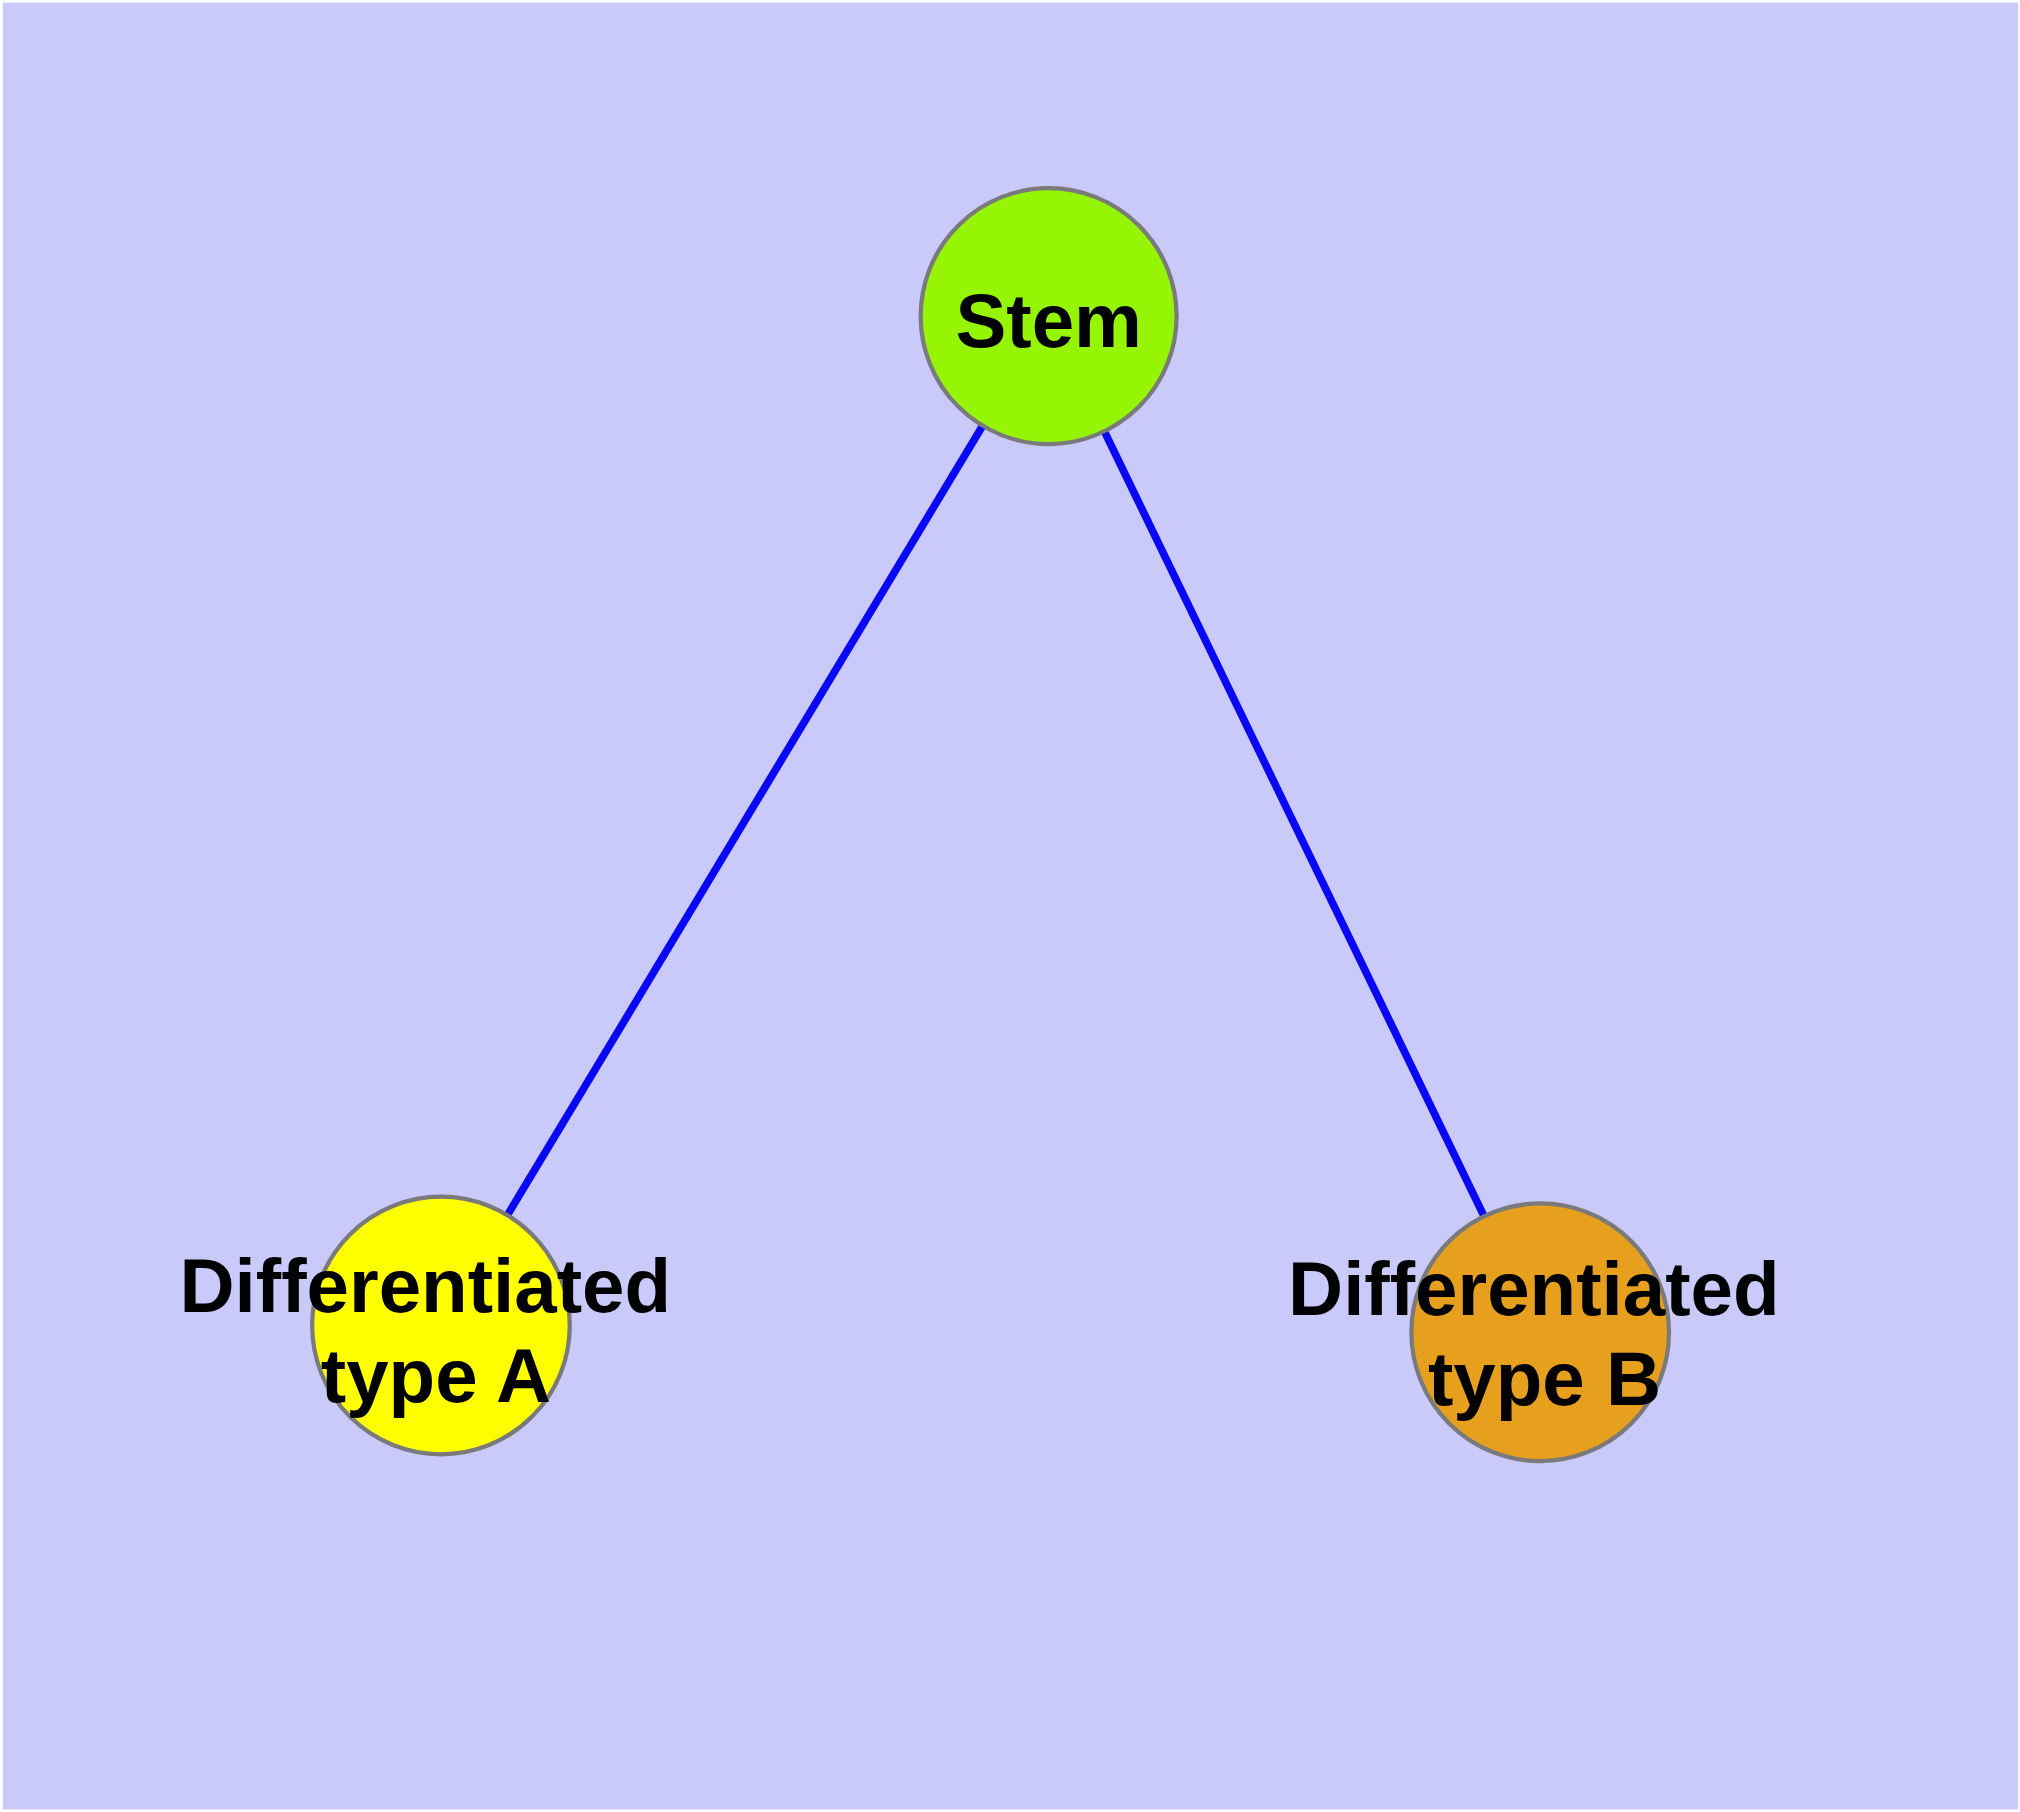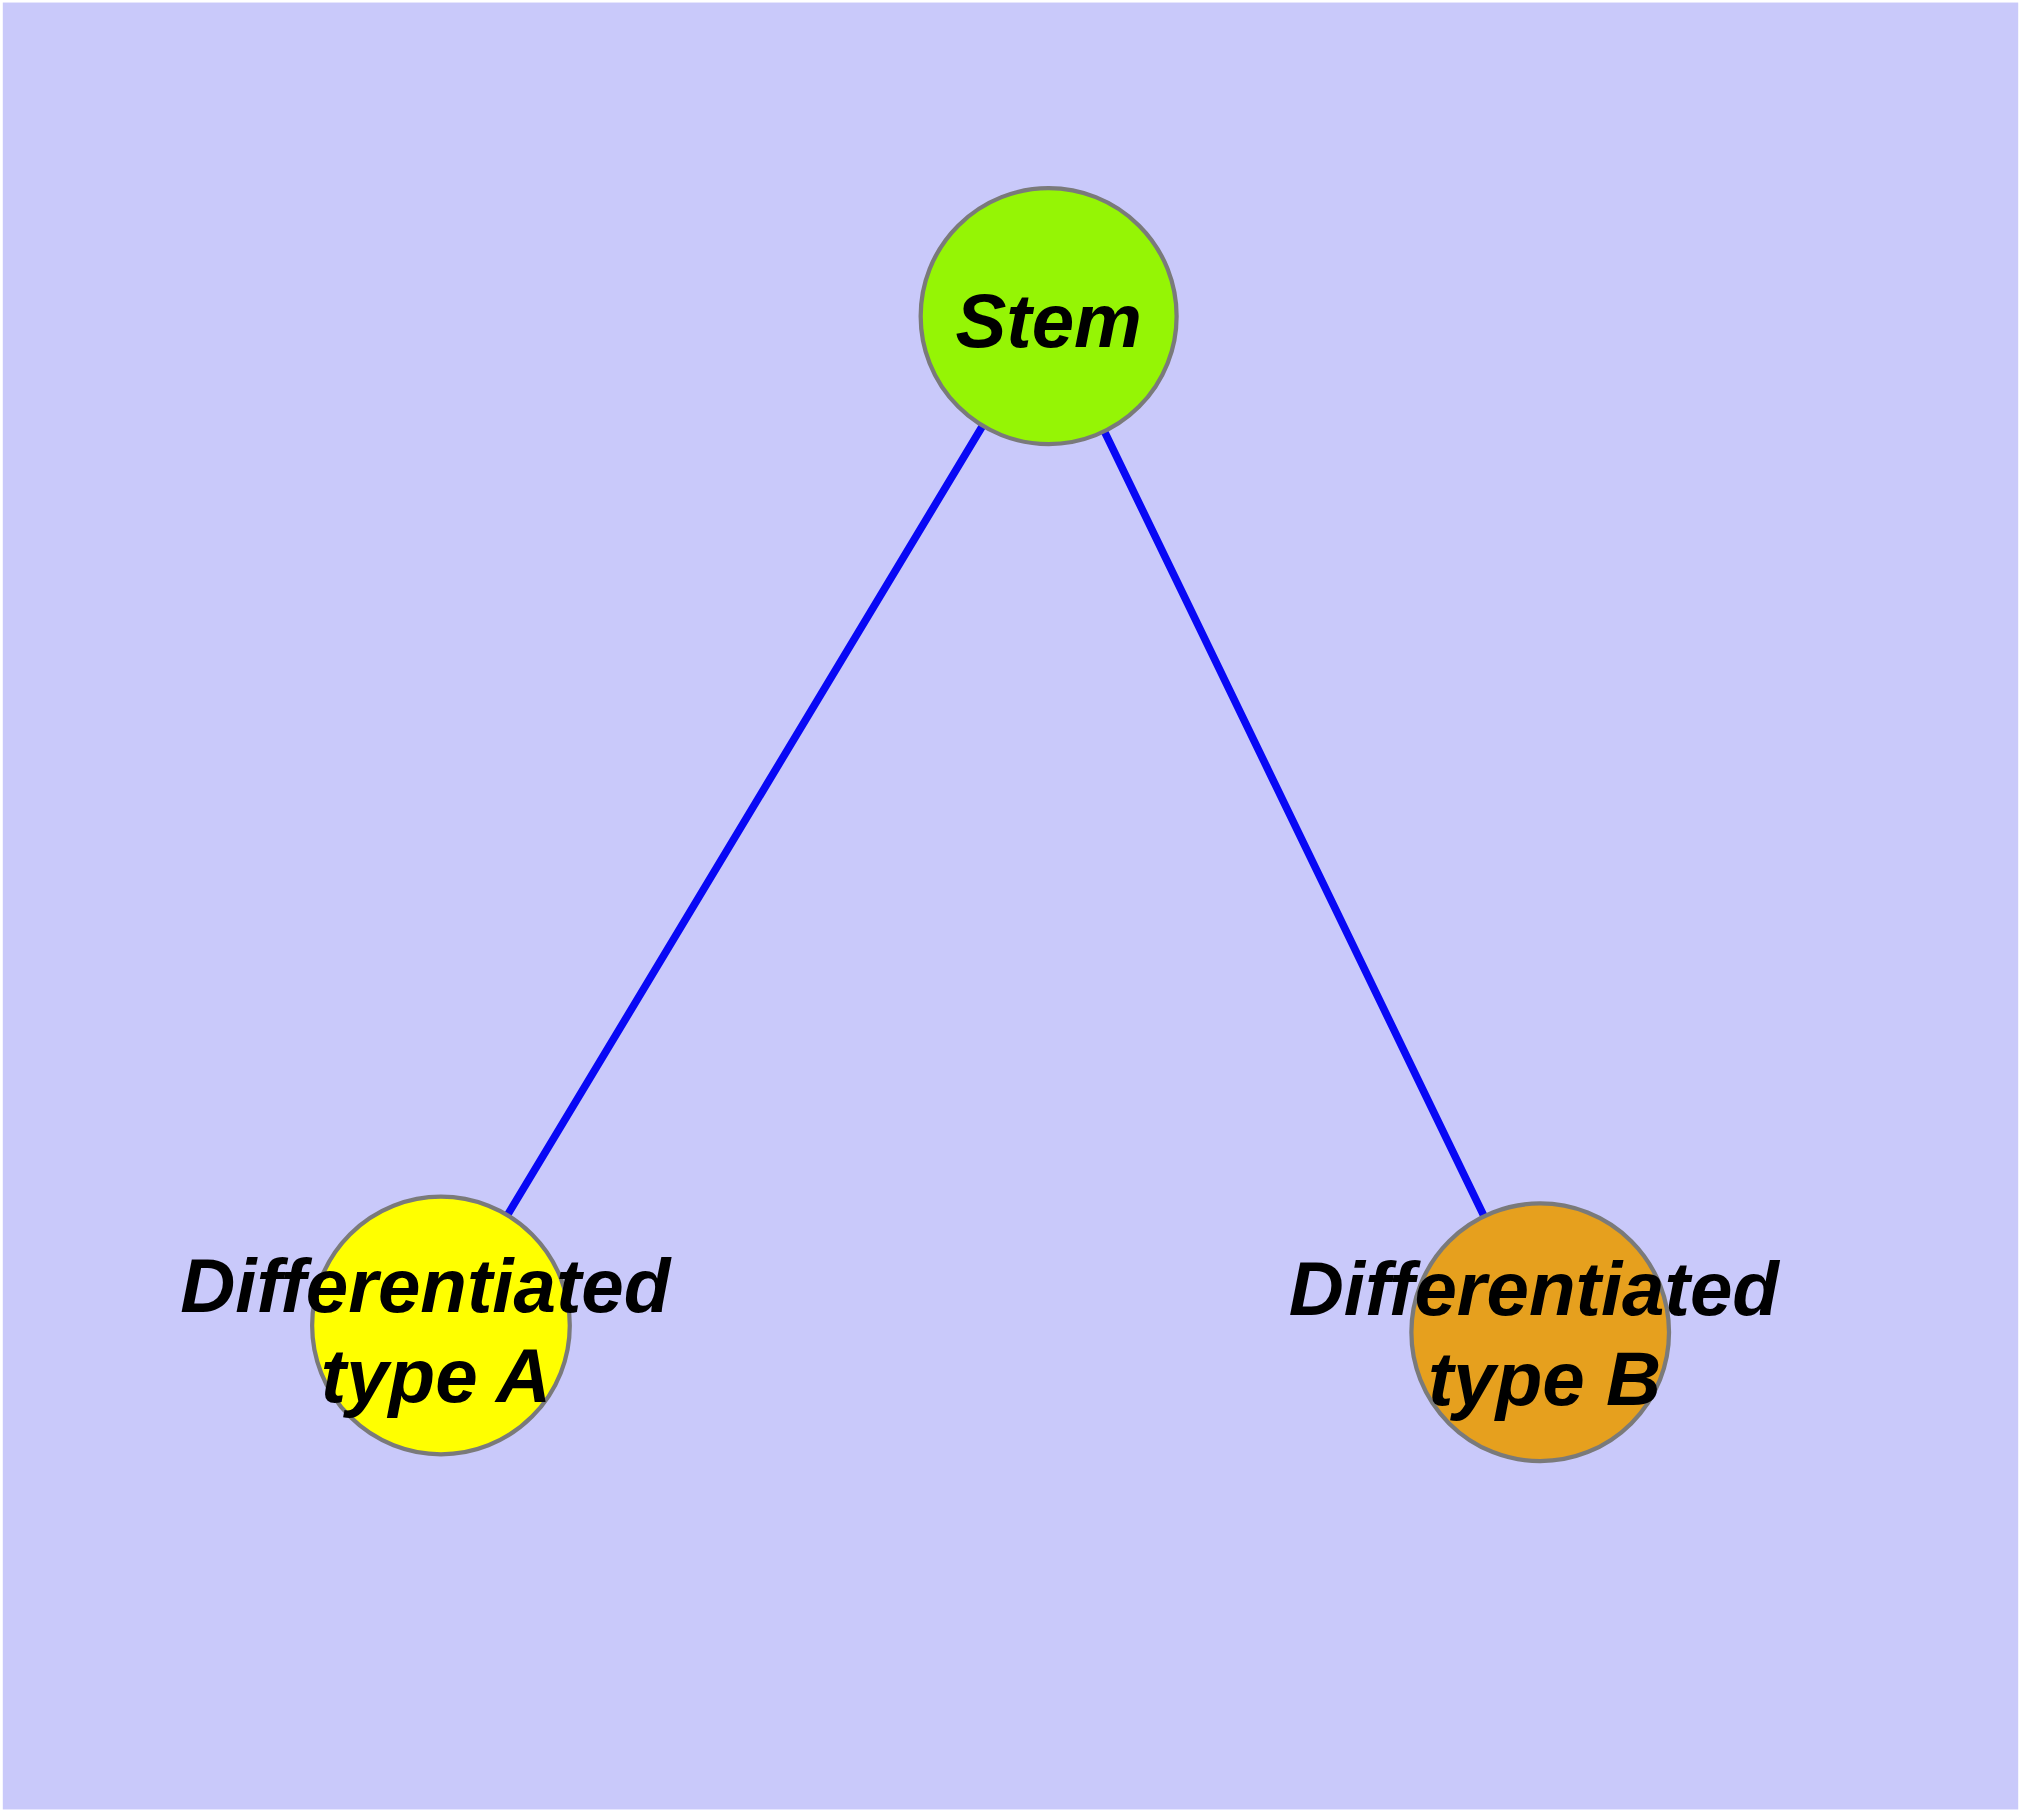--- a/index.html
+++ b/index.html
@@ -5,21 +5,20 @@
   html, body {
     margin: 0;
     padding: 0;
     background: #ffffff;
   }
   .stage {
     position: relative;
     width: 2021px;
     height: 1812px;
     overflow: hidden;
-    font-style: italic;
   }
   svg { display: block; }
   .node-label {
     font-family: "Liberation Sans", "DejaVu Sans", sans-serif;
     font-weight: bold;
   }
 </style>
 </head>
 <body>
 

